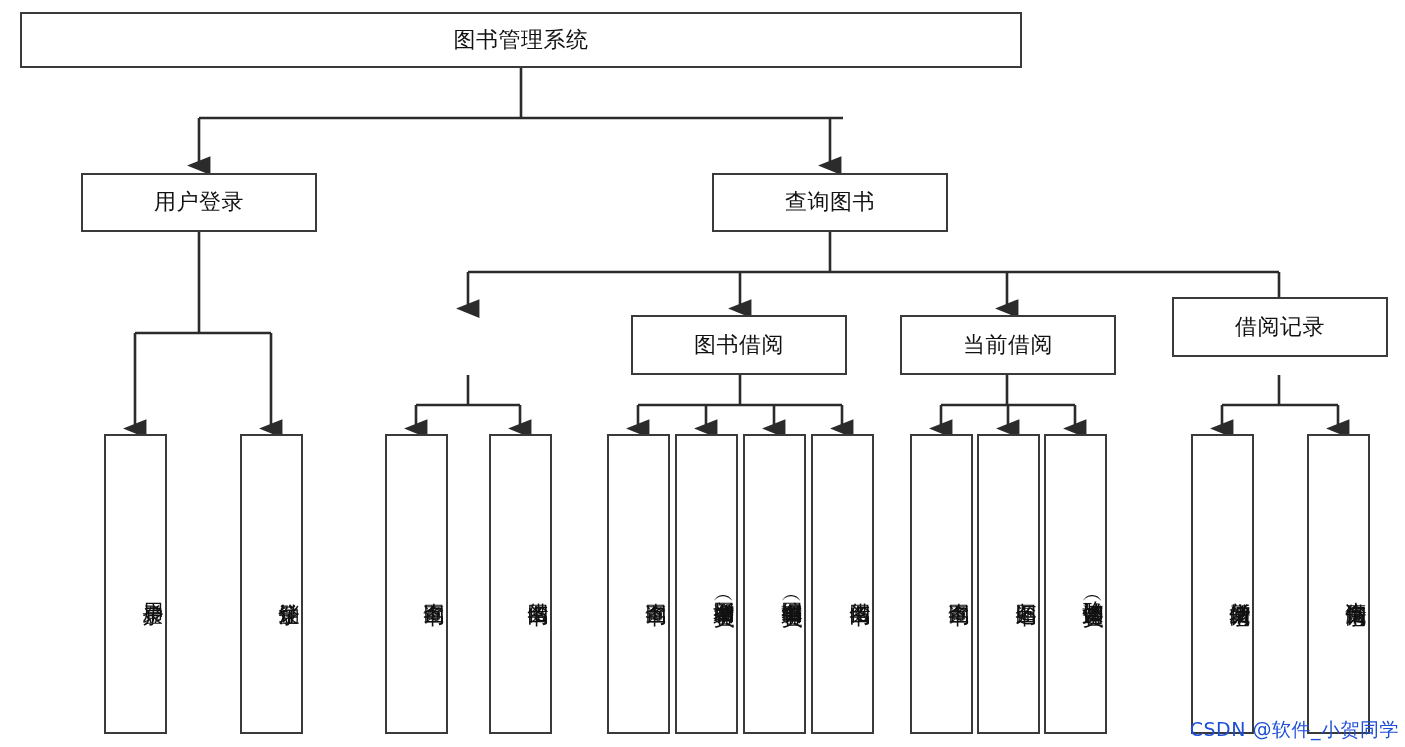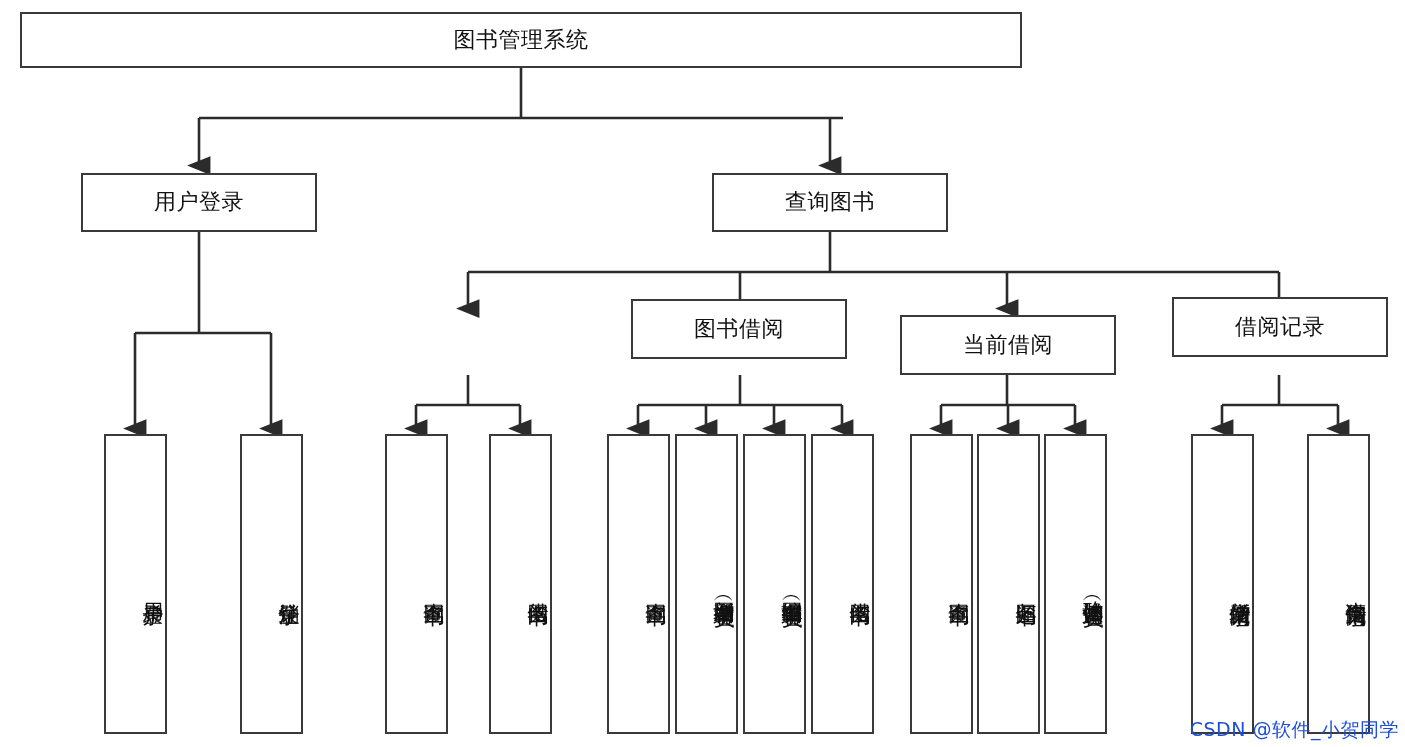--- a/index.html
+++ b/index.html
@@ -132,21 +132,21 @@
 
   <div class="node horiz" style="left:81px; top:173px; width:236px; height:59px;">
     <span class="node-label">用户登录</span>
   </div>
 
   <div class="node horiz" style="left:712px; top:173px; width:236px; height:59px;">
     <span class="node-label">查询图书</span>
   </div>
 
 
-  <div class="node horiz" style="left:631px; top:299px; width:216px; height:60px;">
+  <div class="node horiz" style="left:631px; top:315px; width:216px; height:60px;">
     <span class="node-label">图书借阅</span>
   </div>
 
   <div class="node horiz" style="left:900px; top:315px; width:216px; height:60px;">
     <span class="node-label">当前借阅</span>
   </div>
 
   <div class="node horiz" style="left:1172px; top:297px; width:216px; height:60px;">
     <span class="node-label">借阅记录</span>
   </div>

